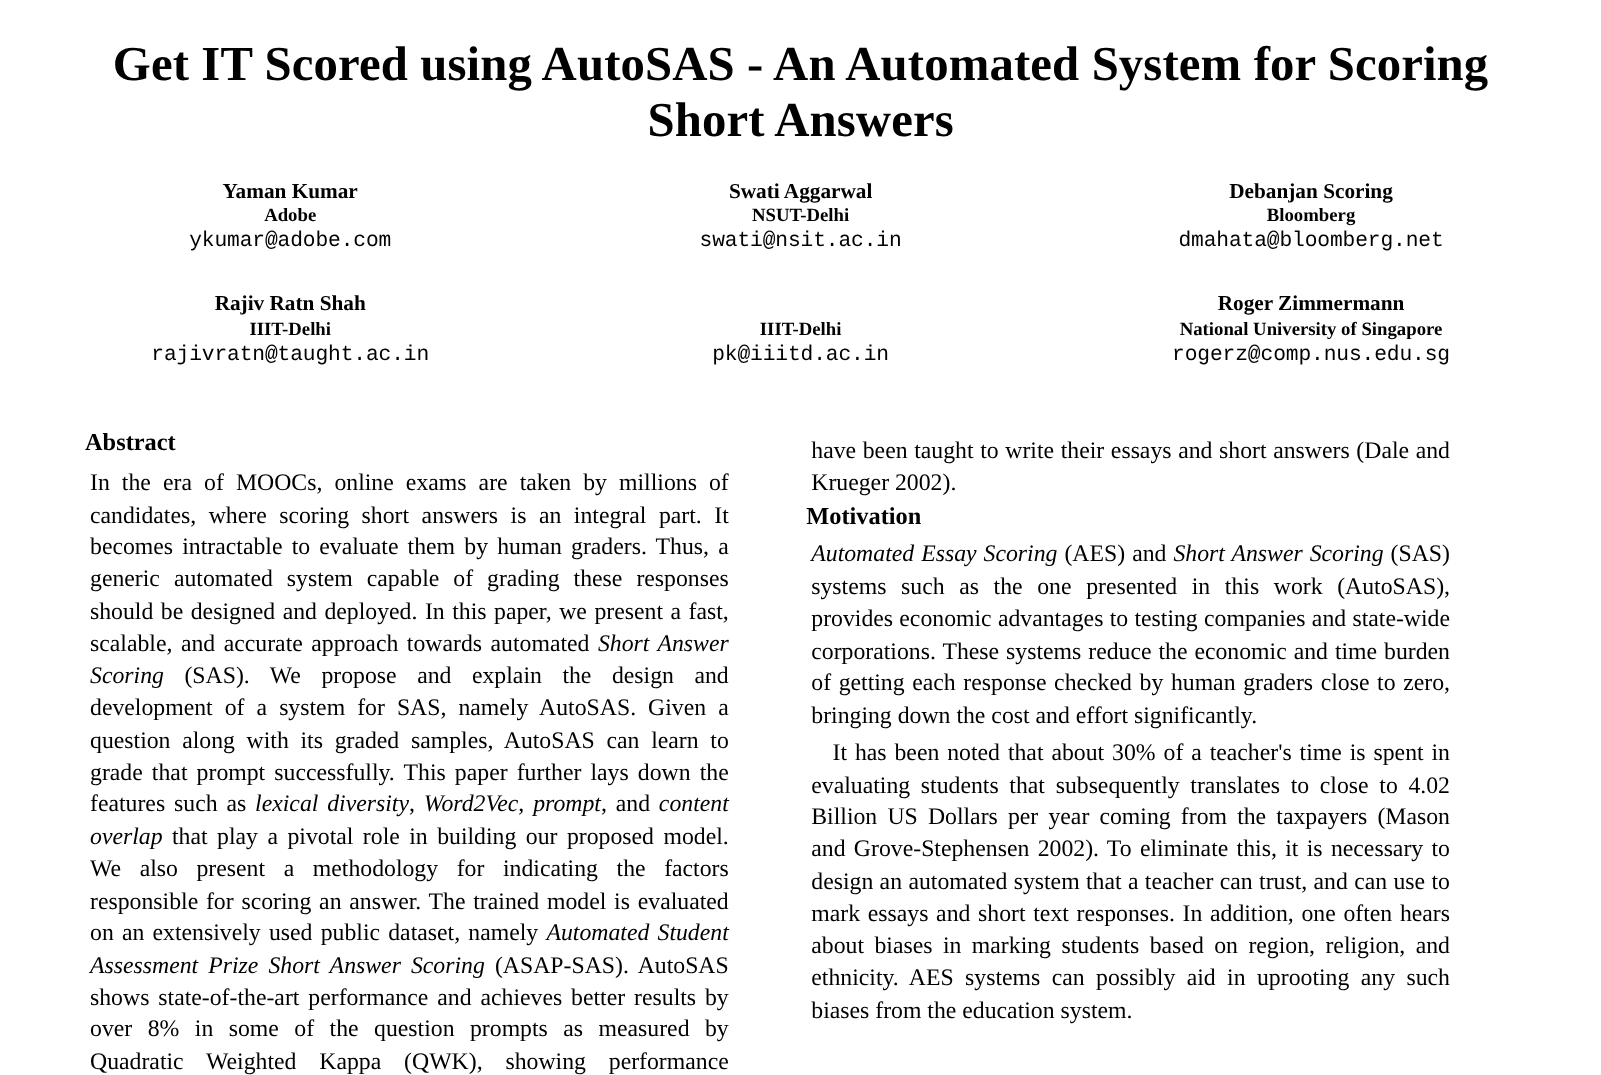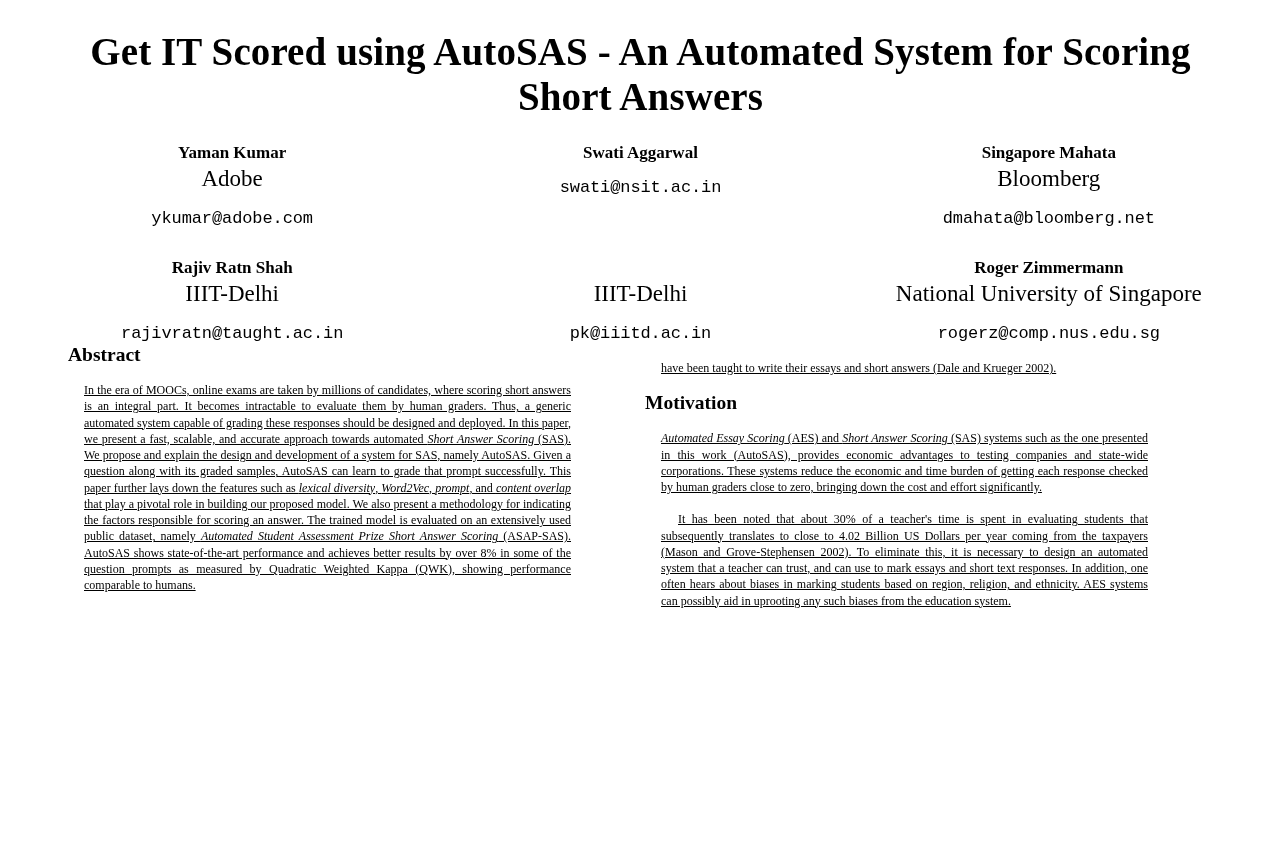--- a/index.html
+++ b/index.html
@@ -48,29 +48,30 @@
     padding: 0 6px;
   }
   .author-name {
     font-family: "Liberation Serif", serif;
     font-weight: bold;
     font-size: 17px;
     line-height: 1.25;
   }
   .author-affil {
     font-family: "Liberation Serif", serif;
-    font-size: 23px;
+    font-size: 15px;
     line-height: 1.3;
     margin-top: 1px;
+    font-weight: bold;
   }
   .author-email {
     font-family: "Liberation Mono", monospace;
     font-size: 17px;
     line-height: 1.35;
-    margin-top: 14px;
+    margin-top: 0;
     letter-spacing: -0.1px;
   }
   .columns {
     position: absolute;
     top: 314px;
     left: 68px;
     right: 68px;
     display: flex;
     gap: 58px;
   }
@@ -84,26 +85,25 @@
     margin: 0 0 8px 0;
   }
   .section-head.centered {
     text-align: left;
   }
   .section-head.motivation {
     margin-bottom: 6px;
   }
   p.body {
     font-family: "Liberation Serif", serif;
-    font-size: 12px;
+    font-size: 19px;
     line-height: 1.355;
     text-align: justify;
-    margin: 16px;
+    margin: 4px;
     hyphens: manual;
-    text-decoration: underline;
   }
   p.body + p.body {
     text-indent: 17px;
     margin-top: 0;
   }
   .abstract-text {
     text-align: justify;
   }
   i { font-style: italic; }
 </style>
@@ -116,24 +116,25 @@
 
   <div class="authors">
     <div class="author-row">
       <div class="author-block">
         <div class="author-name">Yaman Kumar</div>
         <div class="author-affil">Adobe</div>
         <div class="author-email">ykumar@adobe.com</div>
       </div>
       <div class="author-block">
         <div class="author-name">Swati Aggarwal</div>
+        <div class="author-affil">NSUT-Delhi</div>
         <div class="author-email">swati@nsit.ac.in</div>
       </div>
       <div class="author-block">
-        <div class="author-name">Singapore Mahata</div>
+        <div class="author-name">Debanjan Scoring</div>
         <div class="author-affil">Bloomberg</div>
         <div class="author-email">dmahata@bloomberg.net</div>
       </div>
     </div>
     <div class="author-row second">
       <div class="author-block">
         <div class="author-name">Rajiv Ratn Shah</div>
         <div class="author-affil">IIIT-Delhi</div>
         <div class="author-email">rajivratn@taught.ac.in</div>
       </div>

